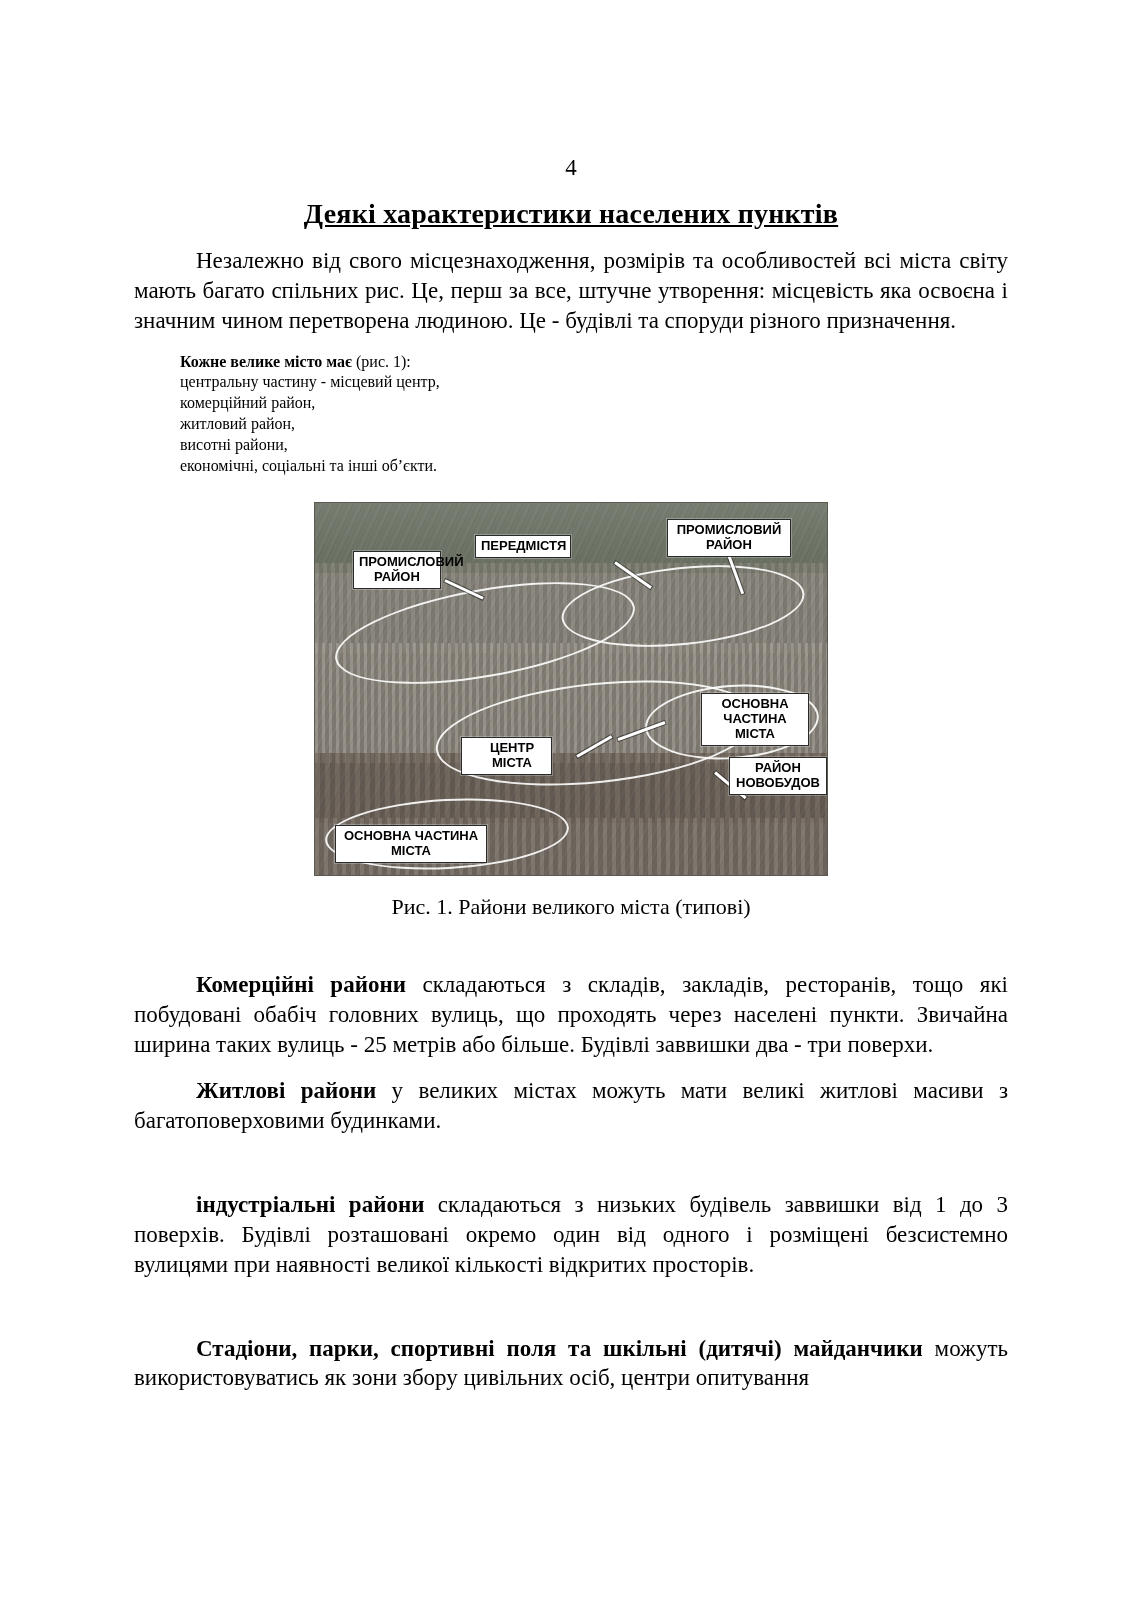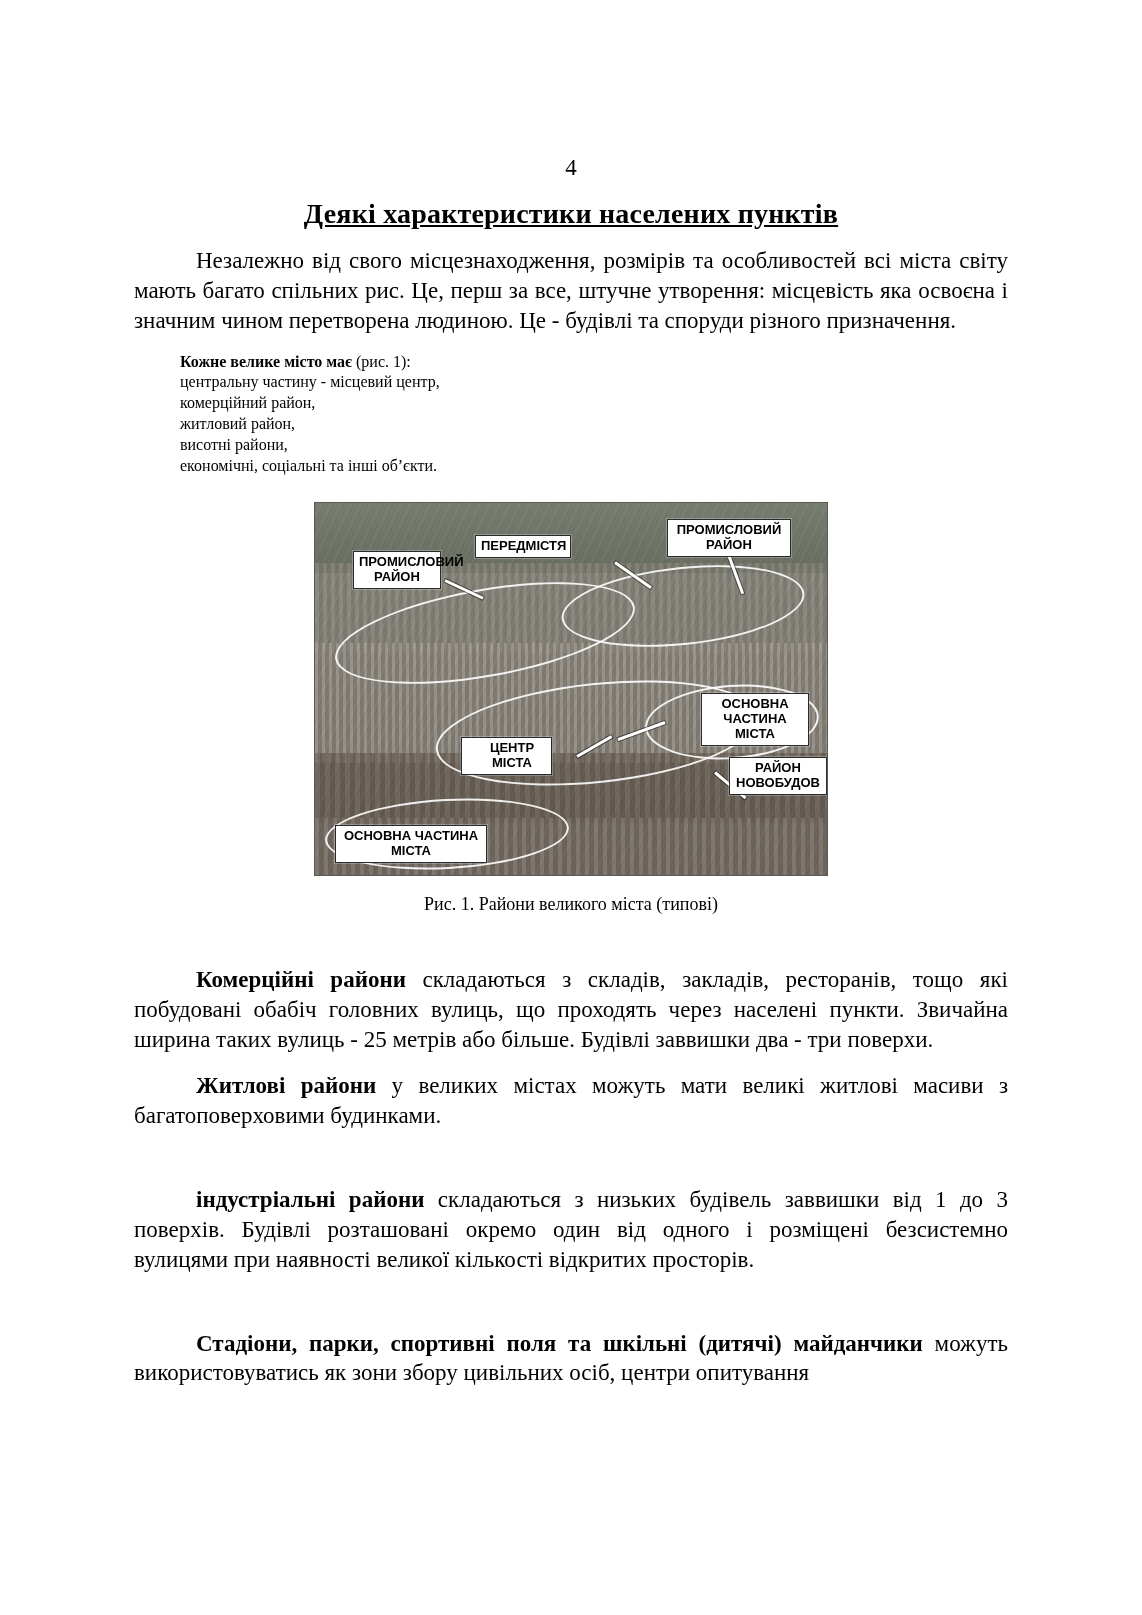--- a/index.html
+++ b/index.html
@@ -118,21 +118,21 @@
   .ellipse {
     position: absolute;
     border: 2px solid #ffffff;
     border-radius: 50%;
     opacity: 0.9;
   }
 
   .fig-caption {
     margin-top: 18px;
     text-align: center;
-    font-size: 18px;
+    font-size: 22px;
   }
 </style>
 </head>
 <body>
 
 <div class="page">
 
   <div class="page-number">4</div>
 
   <div class="content">

